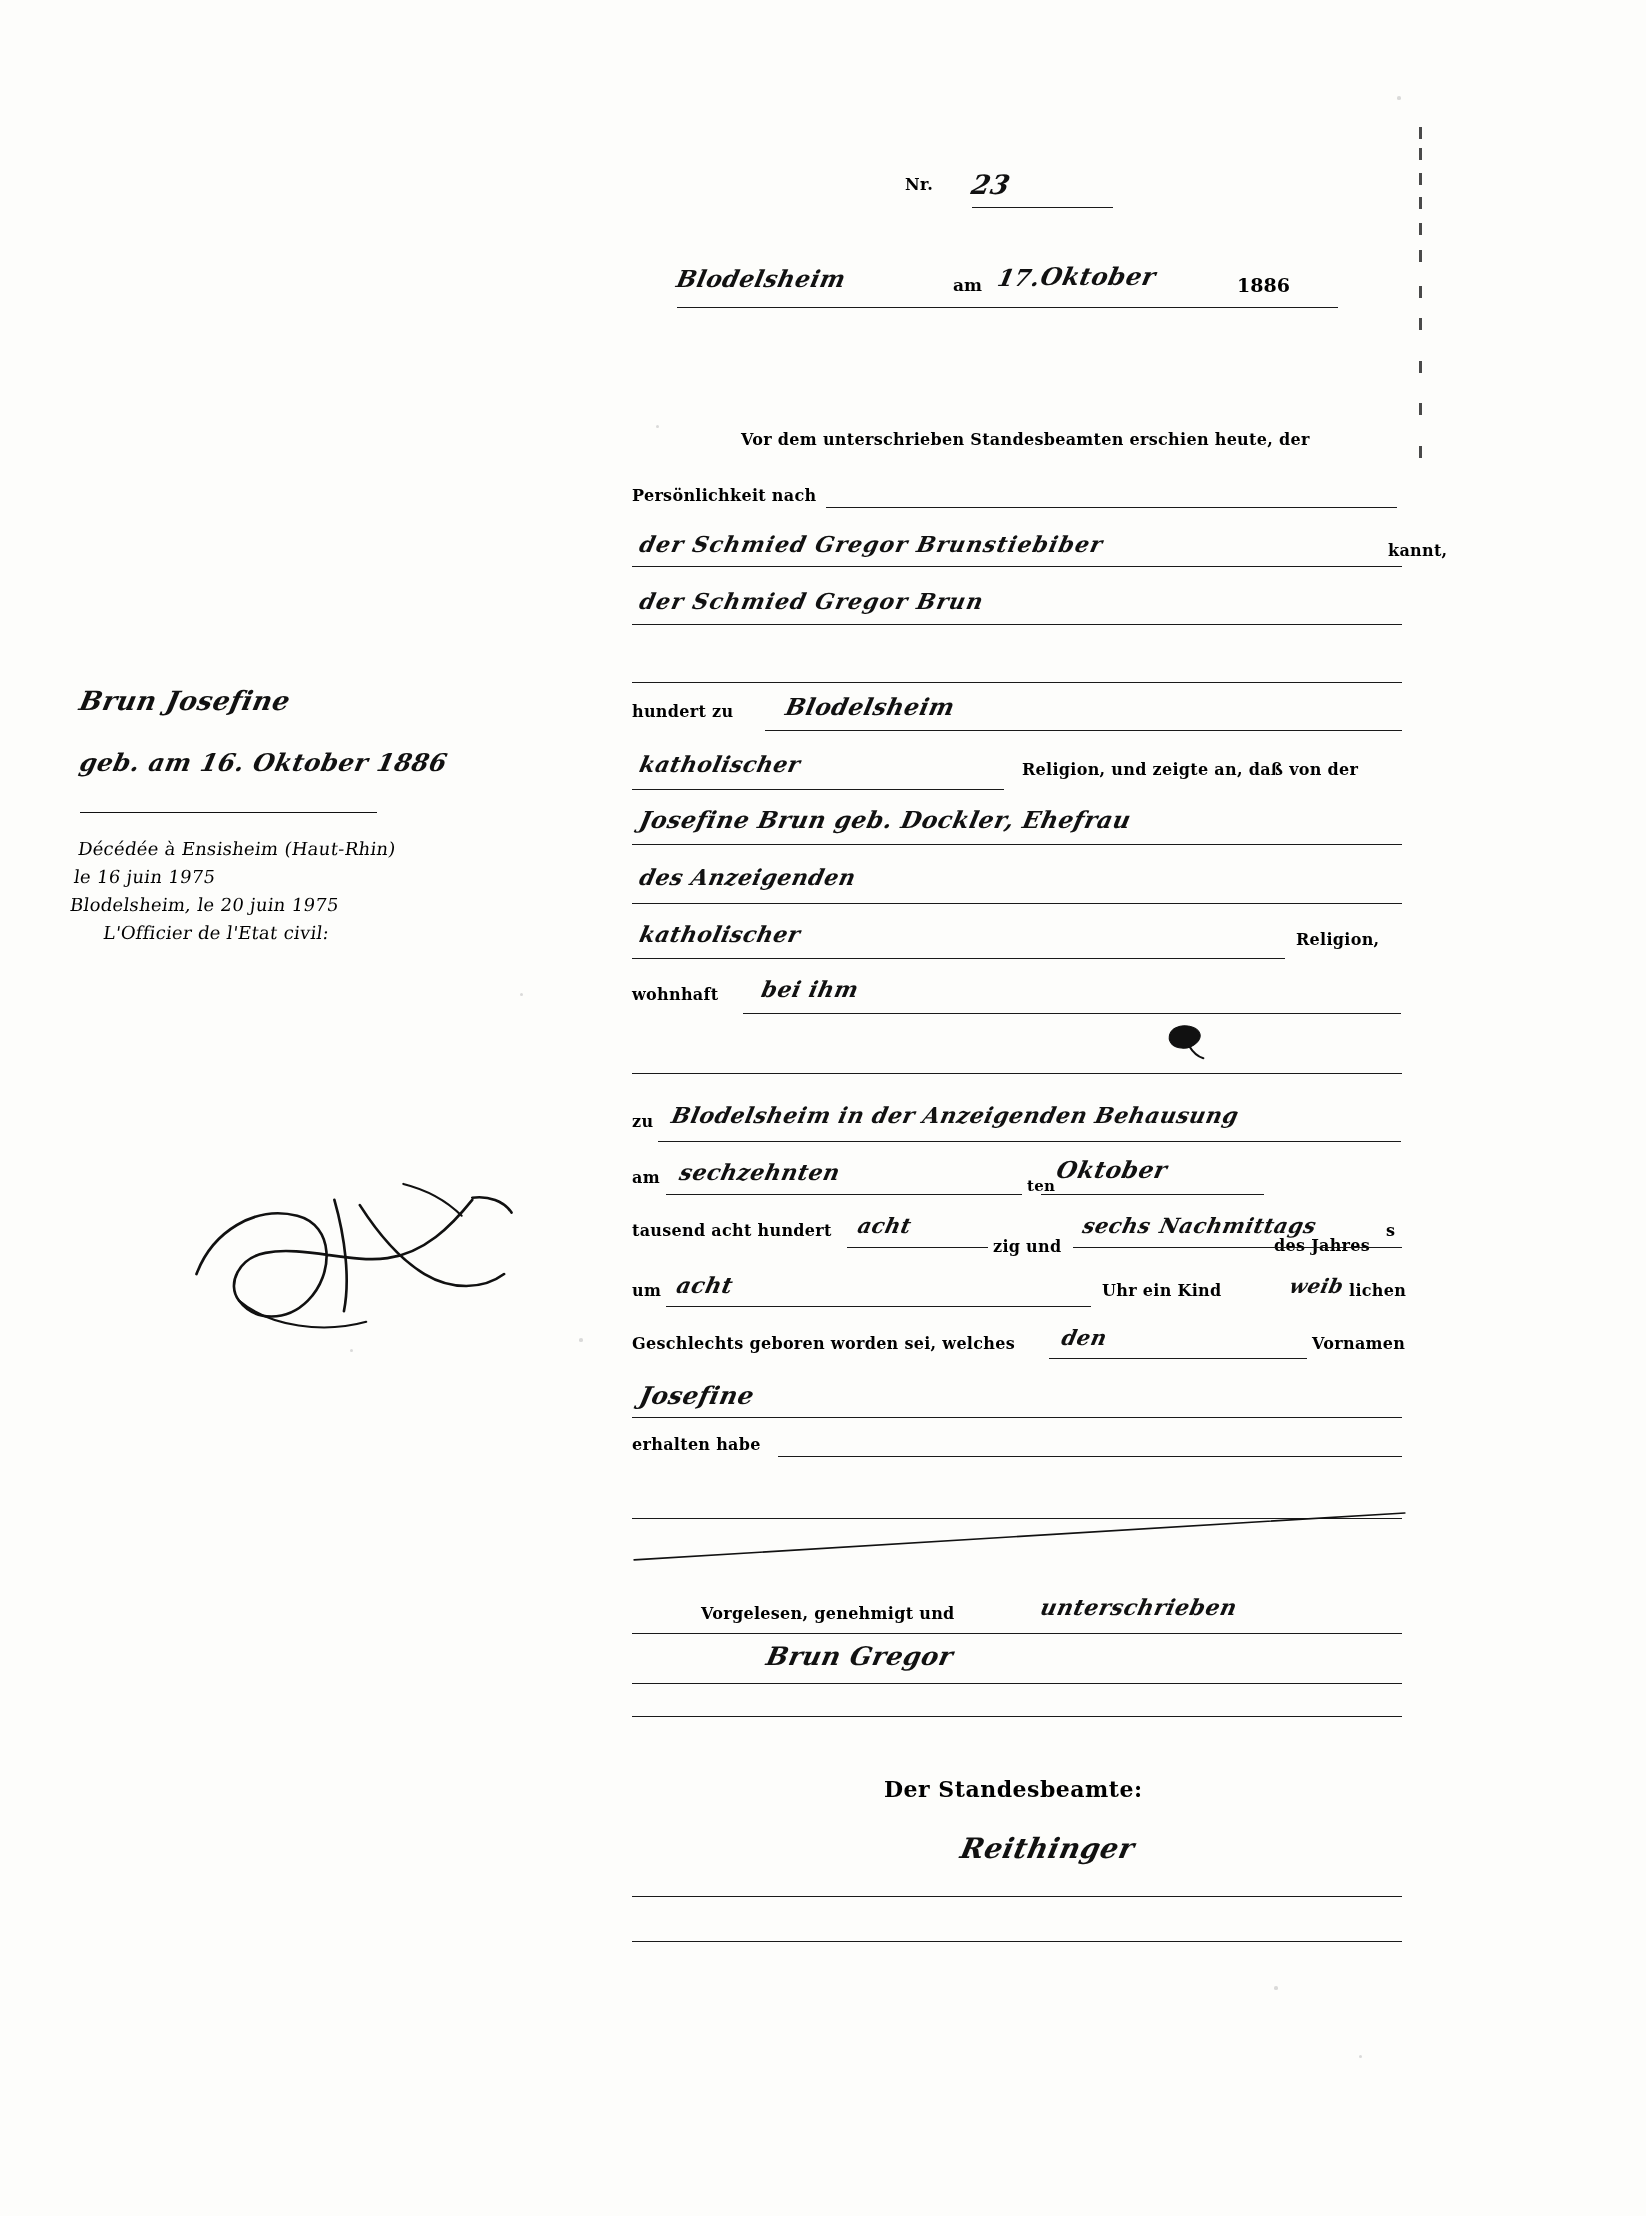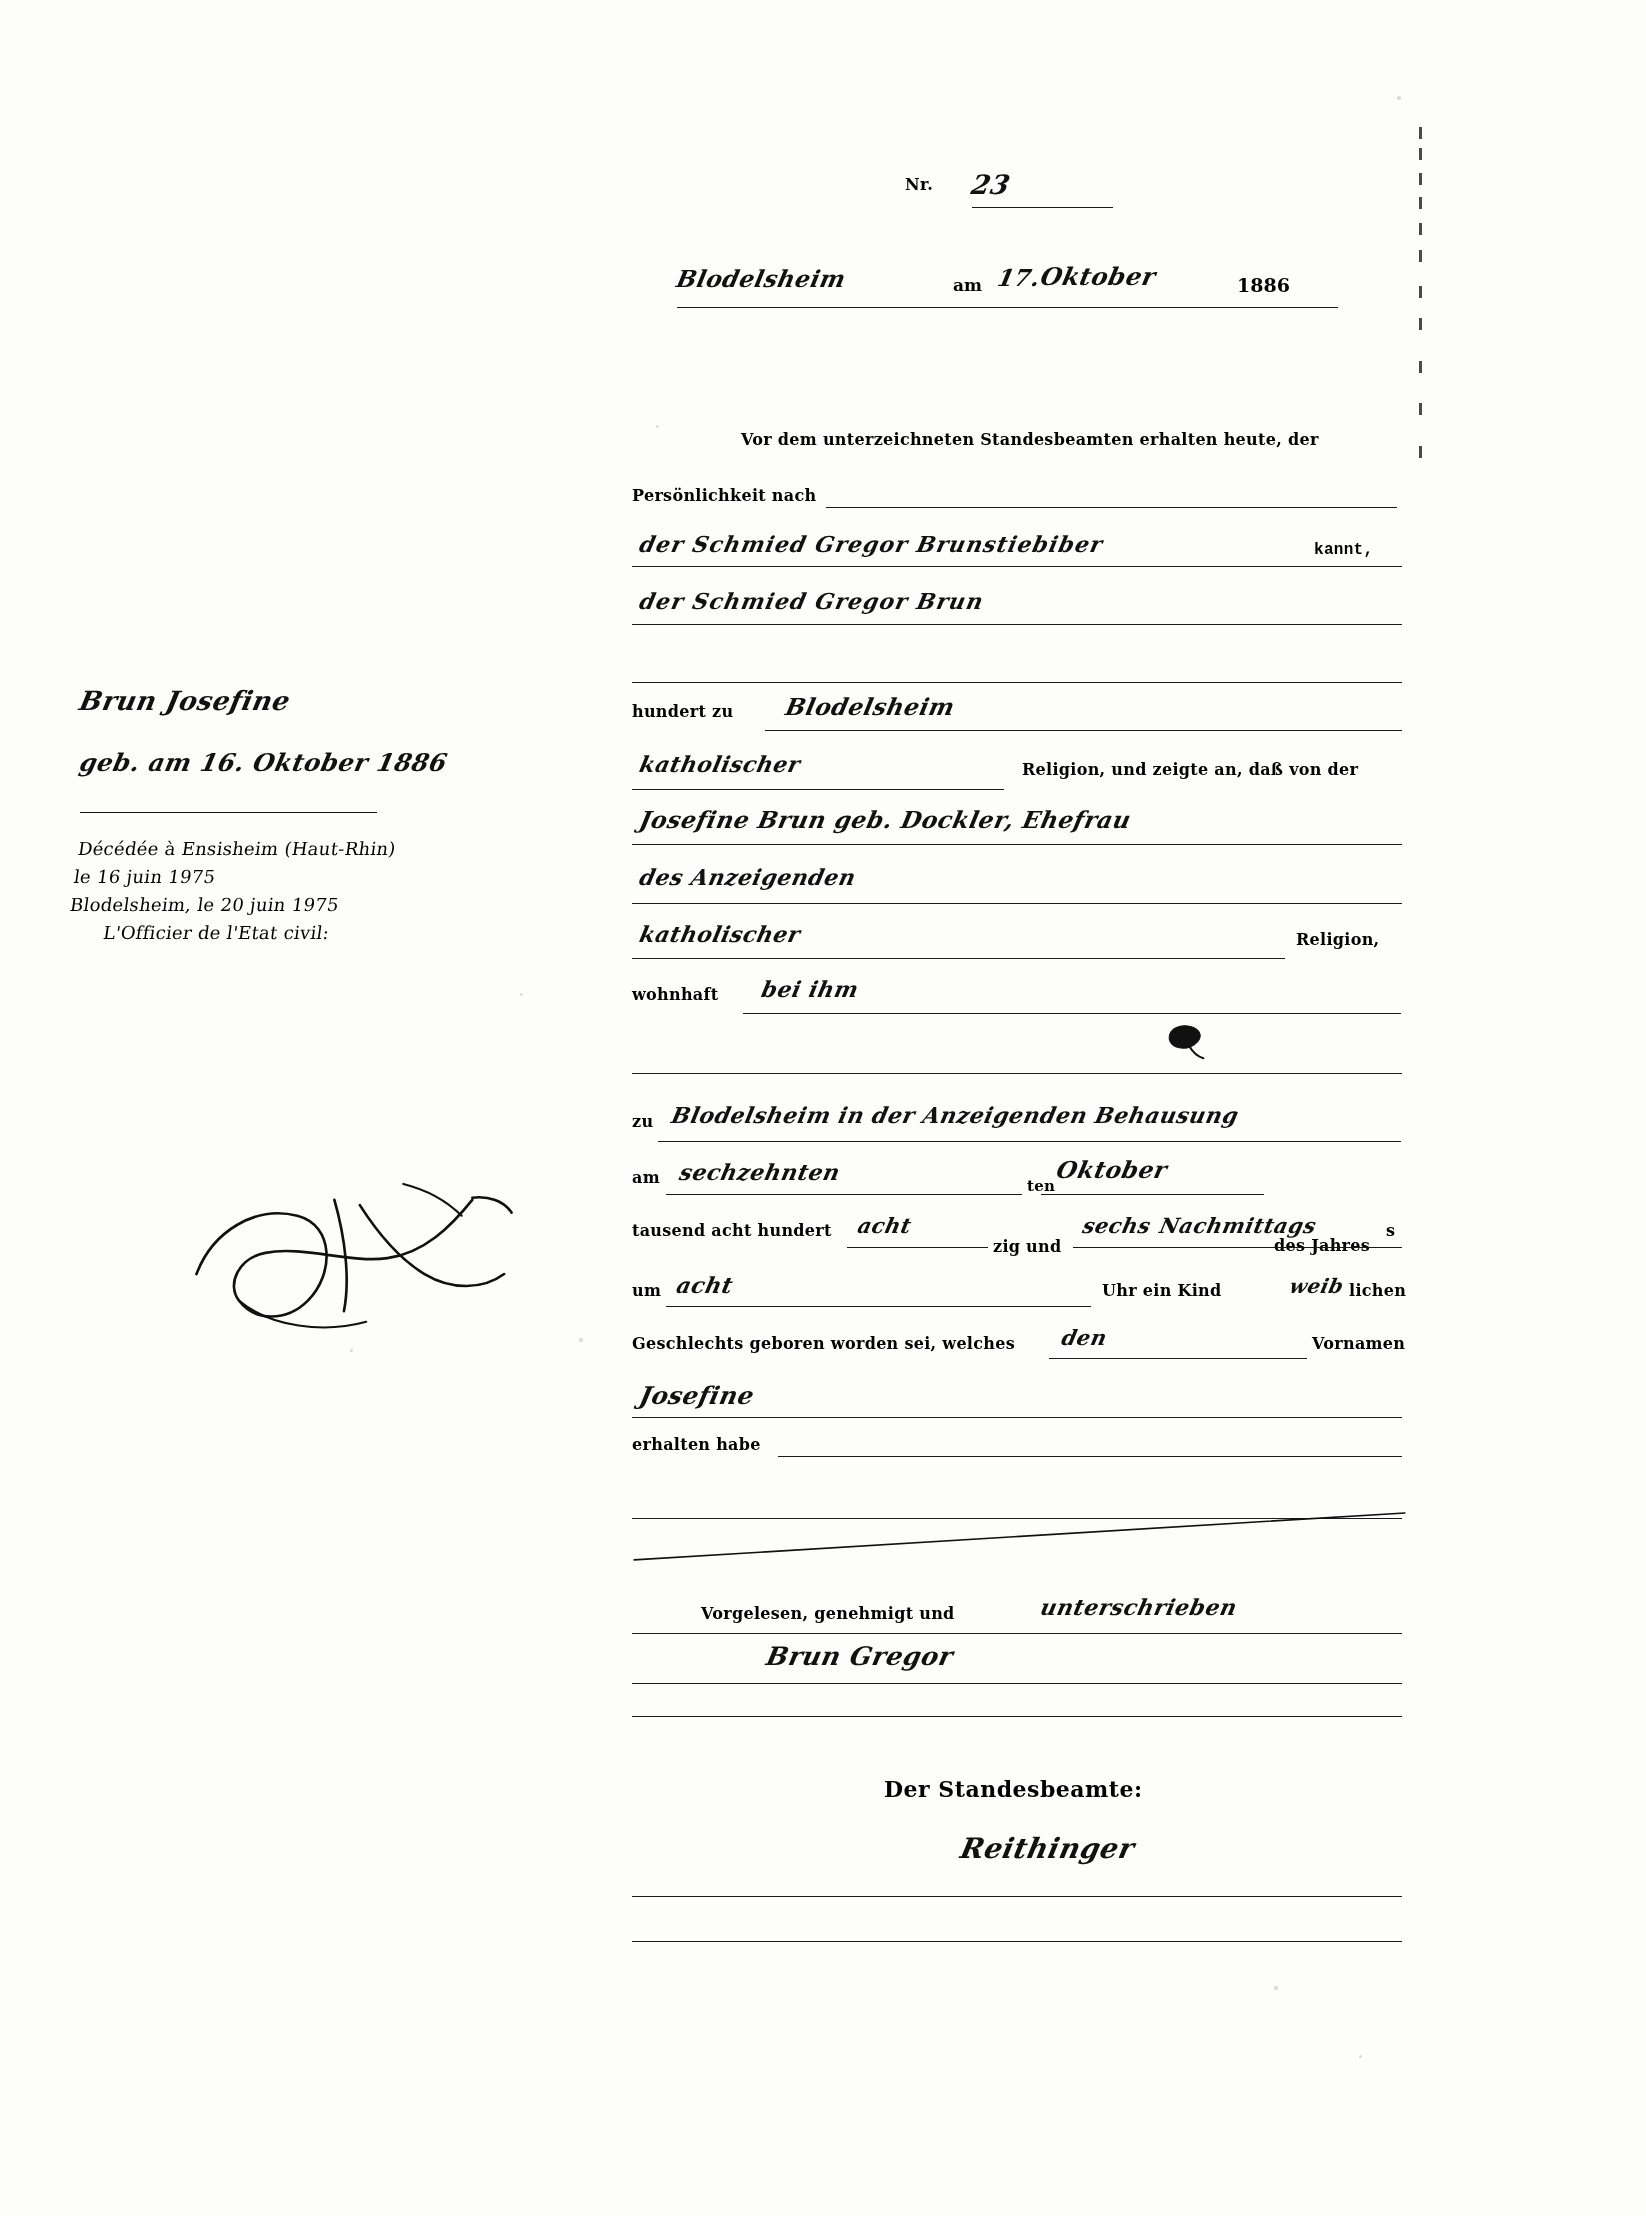--- a/index.html
+++ b/index.html
@@ -207,27 +207,27 @@
   <div class="hand nr-value">23</div>
   <div class="rule" style="left:972px;top:207px;width:141px;"></div>
 
   <div class="hand place-line">Blodelsheim</div>
   <div class="place-am">am</div>
   <div class="hand place-day">17.</div>
   <div class="hand place-month">Oktober</div>
   <div class="place-year">1886</div>
   <div class="rule" style="left:677px;top:307px;width:661px;"></div>
 
-  <div class="printed" style="position:absolute;left:741px;top:430px;">Vor dem unterzeichneten Standesbeamten erhalten heute, der</div>
+  <div class="printed" style="position:absolute;left:741px;top:430px;">Vor dem unterschrieben Standesbeamten erschien heute, der</div>
 
   <div class="printed" style="position:absolute;left:632px;top:486px;">Persönlichkeit nach</div>
   <div class="rule" style="left:826px;top:507px;width:571px;"></div>
 
   <div class="hand loose" style="position:absolute;left:640px;top:531px;font-size:22px;">der Schmied Gregor Brunstiebiber</div>
-  <div class="printed" style="position:absolute;left:1314px;top:541px;font-family:Liberation Mono, monospace;">kannt,</div>
+  <div class="printed" style="position:absolute;left:1388px;top:541px;">kannt,</div>
   <div class="rule" style="left:632px;top:566px;width:770px;"></div>
 
   <div class="hand loose" style="position:absolute;left:640px;top:588px;font-size:22px;">der Schmied Gregor Brun</div>
   <div class="rule" style="left:632px;top:624px;width:770px;"></div>
   <div class="rule" style="left:632px;top:682px;width:770px;"></div>
 
   <div class="printed" style="position:absolute;left:632px;top:702px;">hundert zu</div>
   <div class="hand" style="position:absolute;left:786px;top:693px;font-size:23.4px;">Blodelsheim</div>
   <div class="rule" style="left:765px;top:730px;width:637px;"></div>
 

